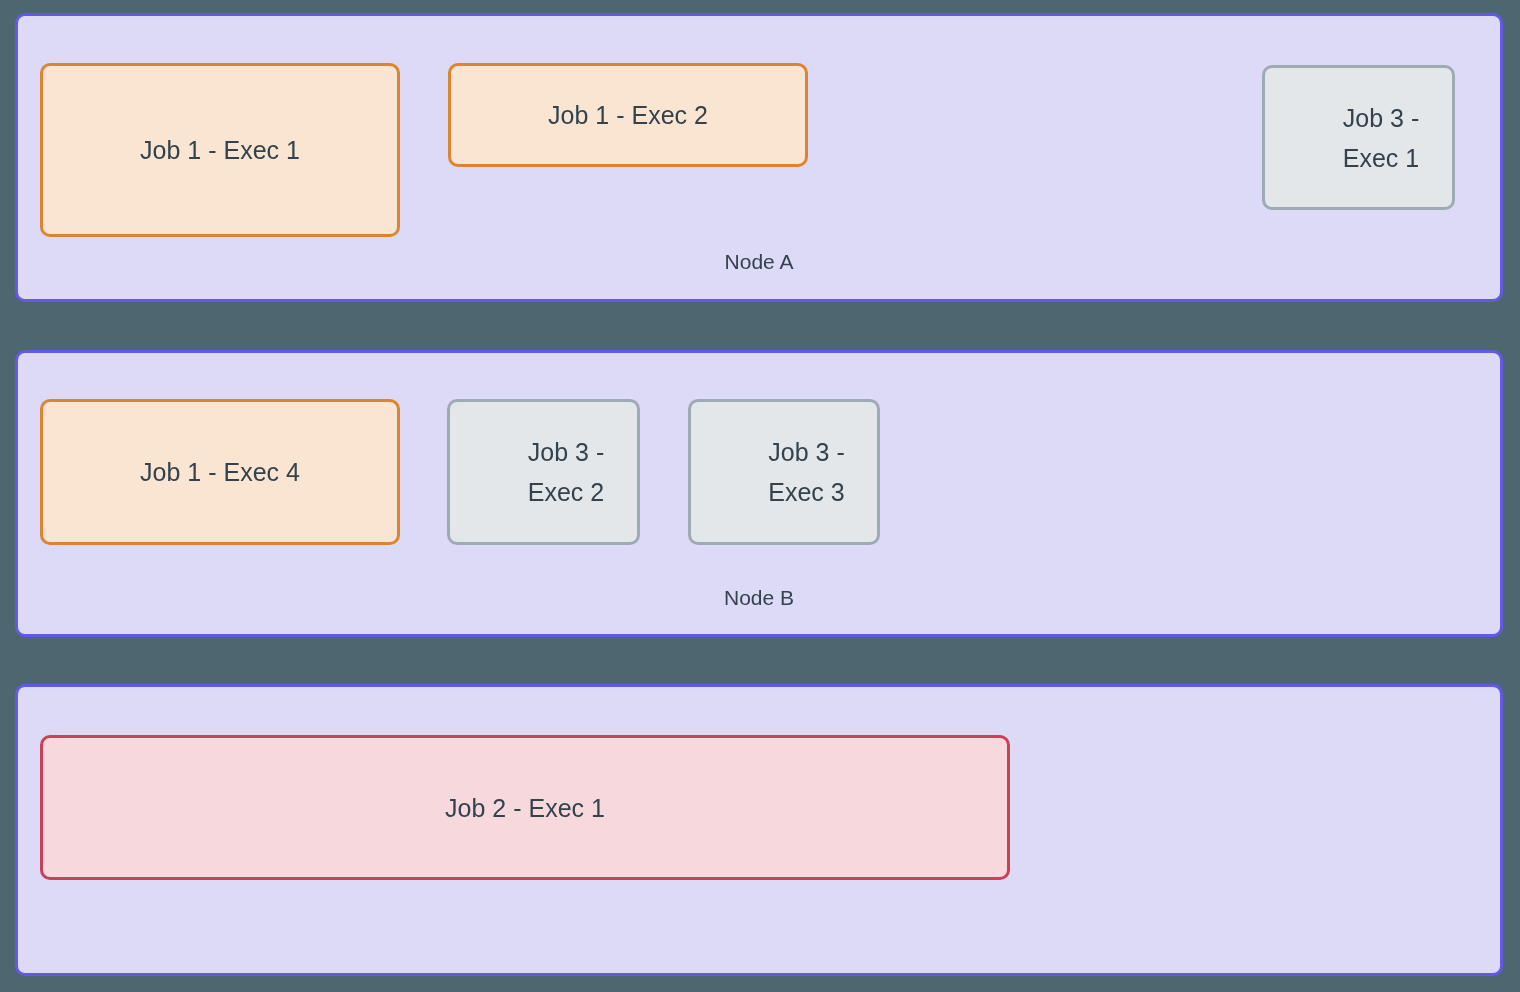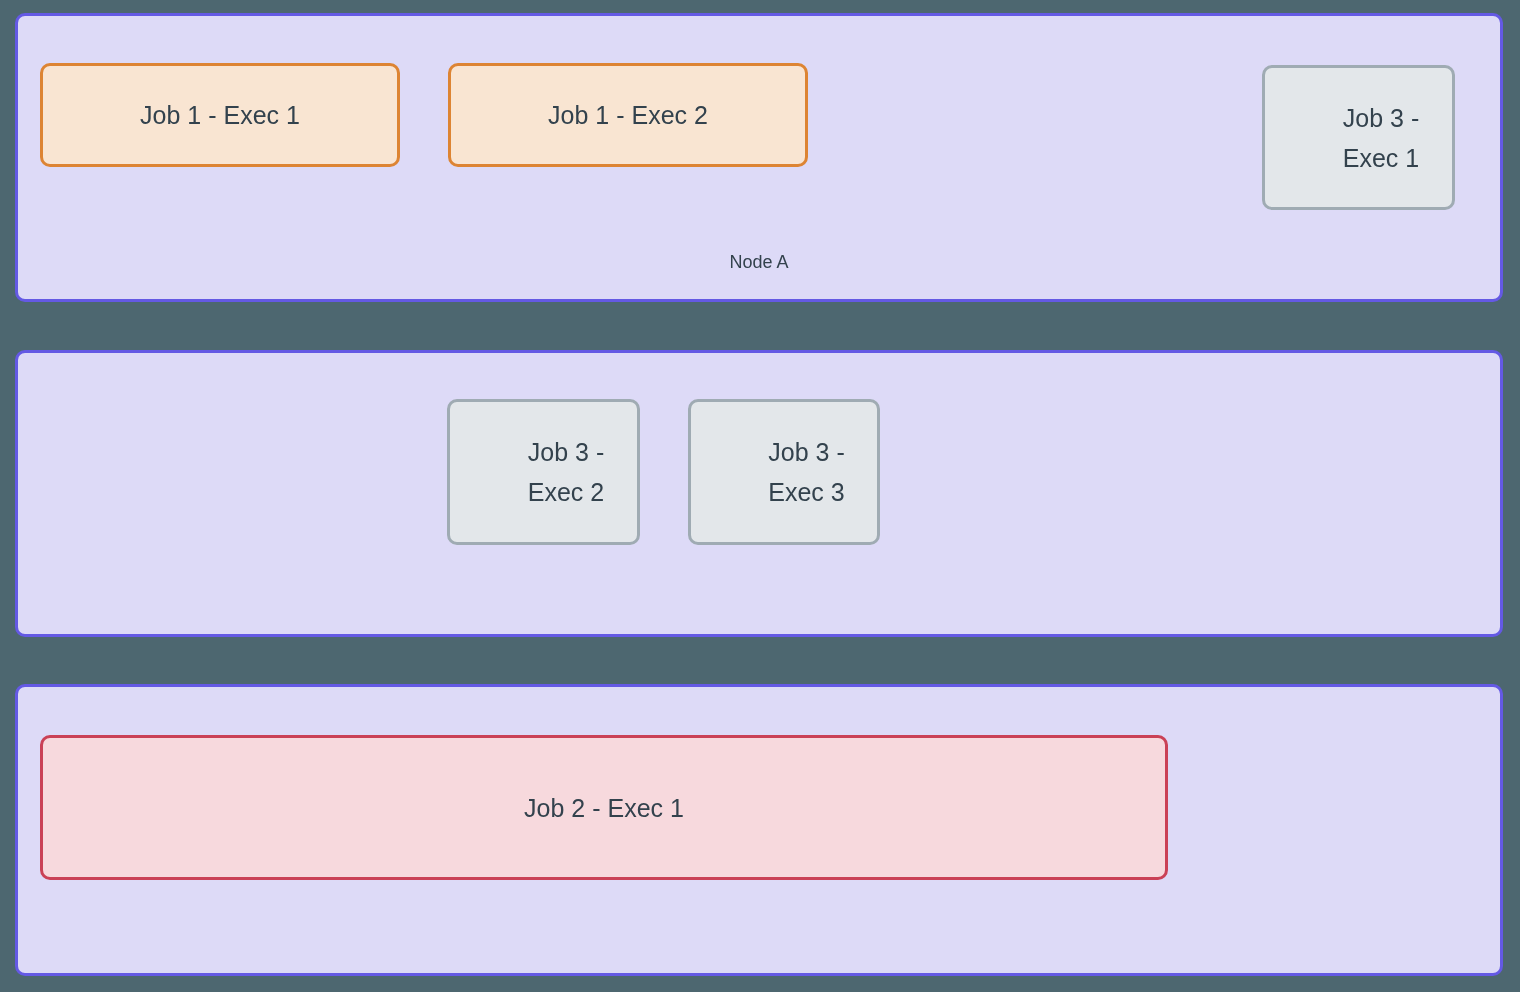--- a/index.html
+++ b/index.html
@@ -16,21 +16,21 @@
     width: 1488px;
     background: #DDDAF7;
     border: 3px solid #6459E4;
     border-radius: 10px;
     box-sizing: border-box;
   }
   .node-label {
     position: absolute;
     left: 0; width: 100%;
     text-align: center;
-    font-size: 18px;
+    font-size: 21px;
     line-height: 32px;
     color: #33424D;
   }
   .exec {
     position: absolute;
     box-sizing: border-box;
     border-radius: 10px;
     border: 3px solid transparent;
     display: flex;
     align-items: center;
@@ -44,43 +44,47 @@
   .exec--job1 { background: #F9E5D2; border-color: #DD8433; }
   .exec--job3 { background: #E3E7EA; border-color: #9FABB3; padding-left: 45px; }
   .exec--job2 { background: #F7D9DD; border-color: #CA4156; }
 </style>
 </head>
 <body>
 
 <div>
 
   <div class="node" style="top:13px; height:289px;">
-    <div class="exec exec--job1" style="left:22px; top:47px; width:360px; height:104px;">
+    <div class="exec exec--job1" style="left:22px; top:47px; width:360px; height:174px;">
       <span>Job 1 - Exec 1</span>
     </div>
     <div class="exec exec--job1" style="left:430px; top:47px; width:360px; height:104px;">
       <span>Job 1 - Exec 2</span>
     </div>
     <div class="exec exec--job3" style="left:1244px; top:49px; width:193px; height:145px;">
       <span>Job  3 -
 Exec 1</span>
     </div>
     <div class="node-label" style="top:230px;">Node A</div>
   </div>
 
   <div class="node" style="top:350px; height:287px;">
+    <div class="exec exec--job1" style="left:22px; top:46px; width:360px; height:146px;">
+      <span>Job 1 - Exec 4</span>
+    </div>
     <div class="exec exec--job3" style="left:429px; top:46px; width:193px; height:146px;">
       <span>Job 3 -
 Exec 2</span>
     </div>
     <div class="exec exec--job3" style="left:670px; top:46px; width:192px; height:146px;">
       <span>Job  3 -
 Exec 3</span>
     </div>
+    <div class="node-label" style="top:229px;">Node B</div>
   </div>
 
   <div class="node" style="top:684px; height:292px;">
-    <div class="exec exec--job2" style="left:22px; top:48px; width:1128px; height:145px;text-align:center;">
+    <div class="exec exec--job2" style="left:22px; top:48px; width:970px; height:145px;text-align:center;">
       <span>Job 2 - Exec 1</span>
     </div>
   </div>
 
 </div>
 
 </body></html>

